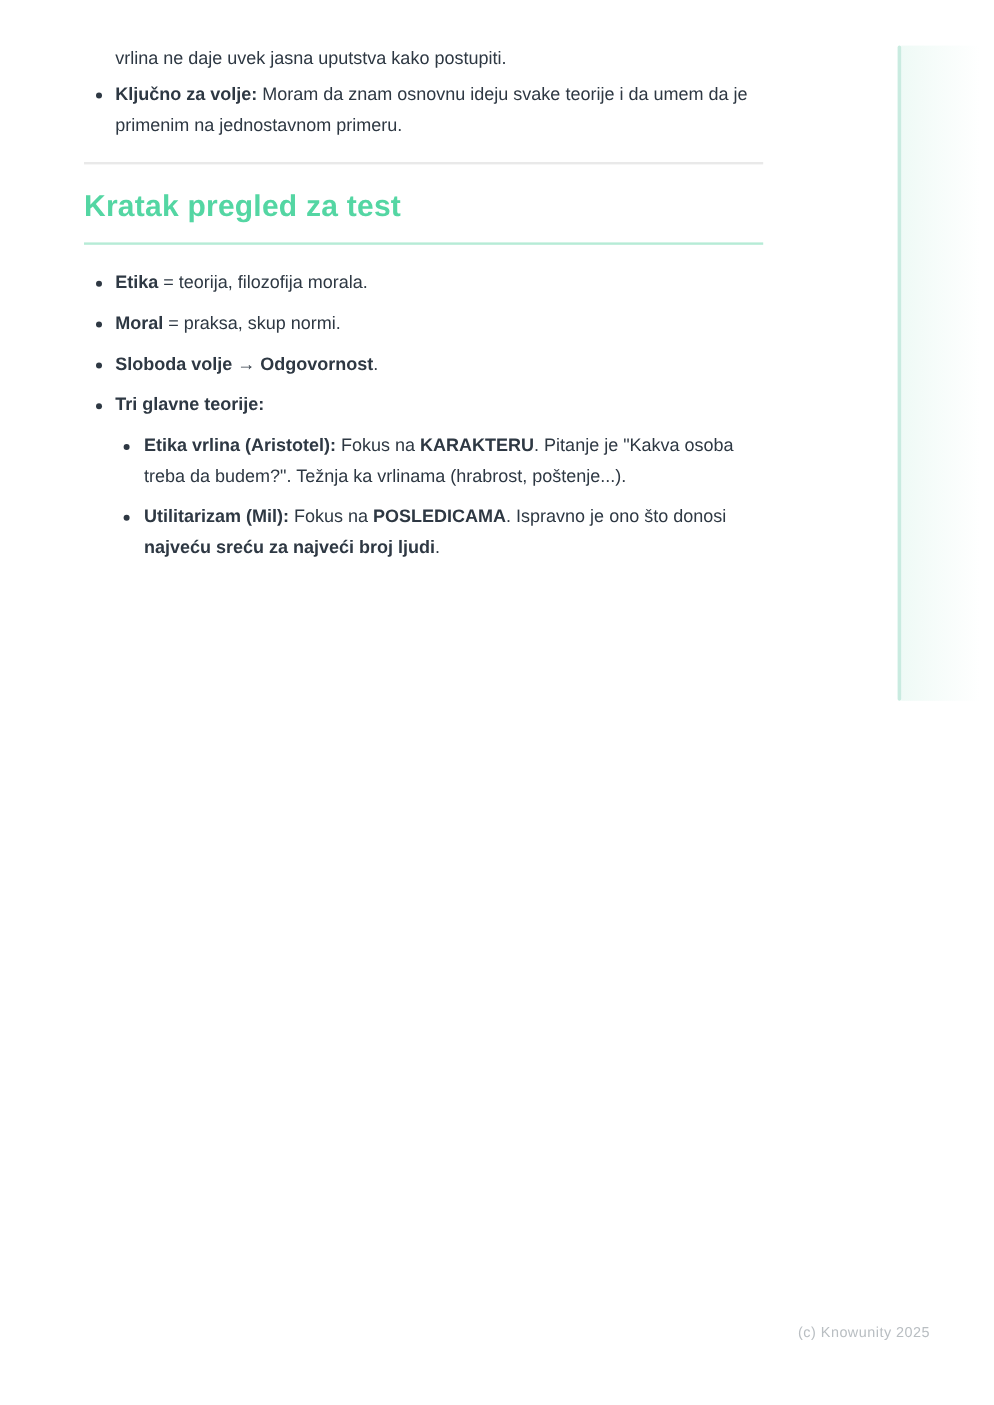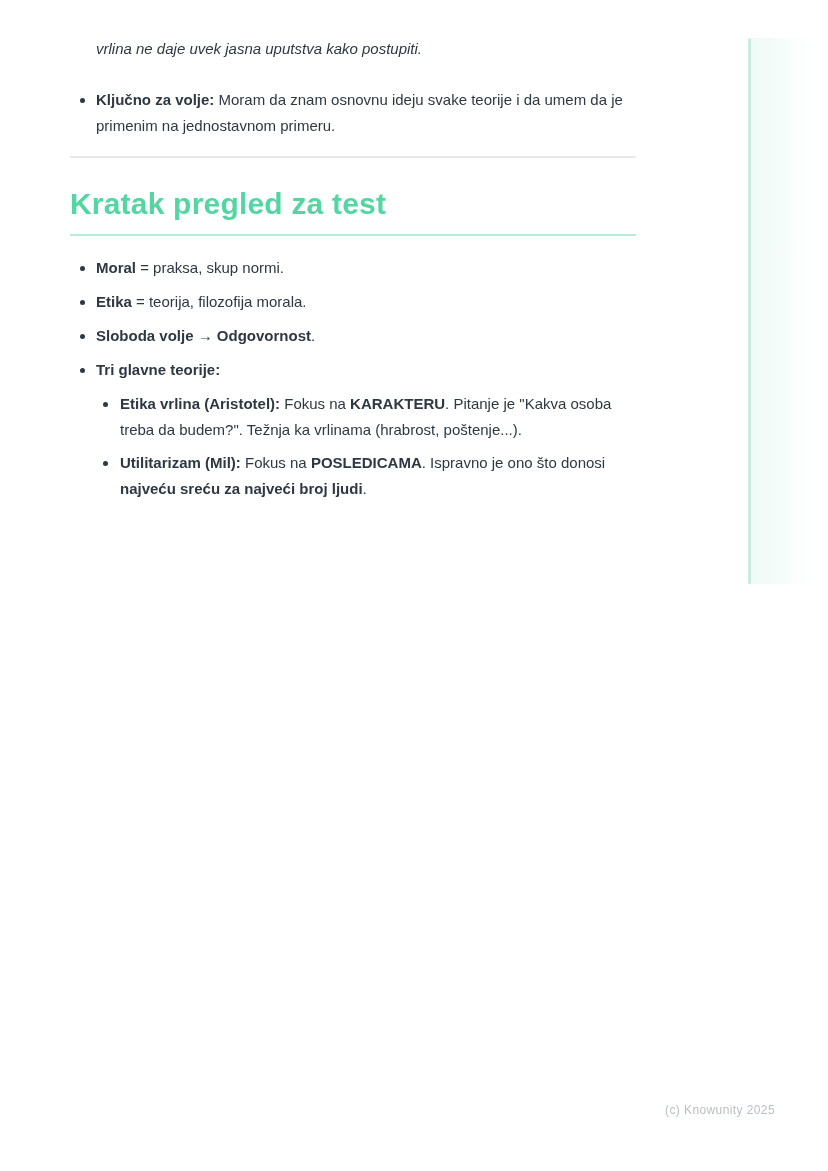--- a/index.html
+++ b/index.html
@@ -26,22 +26,21 @@
     top:36px;
     width:566px;
   }
   .body-text{
     font-size:15px;
     line-height:26px;
     color:var(--body-text);
   }
   .cont-line{
     margin-left:26px;
-    margin-bottom:25px;
-    font-style:italic;
+    margin-bottom:4px;
   }
   ul.doc-list{
     list-style:none;
   }
   ul.doc-list > li{
     position:relative;
     padding-left:26px;
     margin-bottom:8px;
   }
   ul.doc-list > li::before{
@@ -73,22 +72,22 @@
     border-radius:50%;
     background:var(--body-text);
   }
   .divider{
     border:none;
     height:2px;
     background:var(--divider);
     margin-top:17px;
   }
   .section-title{
-    margin-top:28px;
-    font-size:30px;
+    margin-top:17px;
+    font-size:25px;
     line-height:36px;
     font-weight:700;
     color:var(--accent);
     letter-spacing:0.2px;
   }
   .title-underline{
     height:2px;
     background:var(--accent-underline);
     margin-top:12px;
     margin-bottom:19px;
@@ -134,24 +133,24 @@
     </li>
   </ul>
 
   <hr class="divider">
 
   <h1 class="section-title">Kratak pregled za test</h1>
   <div class="title-underline"></div>
 
   <ul class="doc-list body-text">
     <li>
-      <span><span class="b">Moral</span><span> = praksa, skup normi.</span></span>
+      <span><span class="b">Etika</span><span> = teorija, filozofija morala.</span></span>
     </li>
     <li>
-      <span><span class="b">Etika</span><span> = teorija, filozofija morala.</span></span>
+      <span><span class="b">Moral</span><span> = praksa, skup normi.</span></span>
     </li>
     <li>
       <span><span class="b">Sloboda volje</span><span> → </span><span class="b">Odgovornost</span><span>.</span></span>
     </li>
     <li>
       <span><span class="b">Tri glavne teorije:</span></span>
       <ul class="sub-list">
         <li>
           <span><span class="b">Etika vrlina (Aristotel):</span><span> Fokus na </span><span class="b">KARAKTERU</span><span>. Pitanje je "Kakva osoba treba da budem?". Težnja ka vrlinama (hrabrost, poštenje...).</span></span>
         </li>

